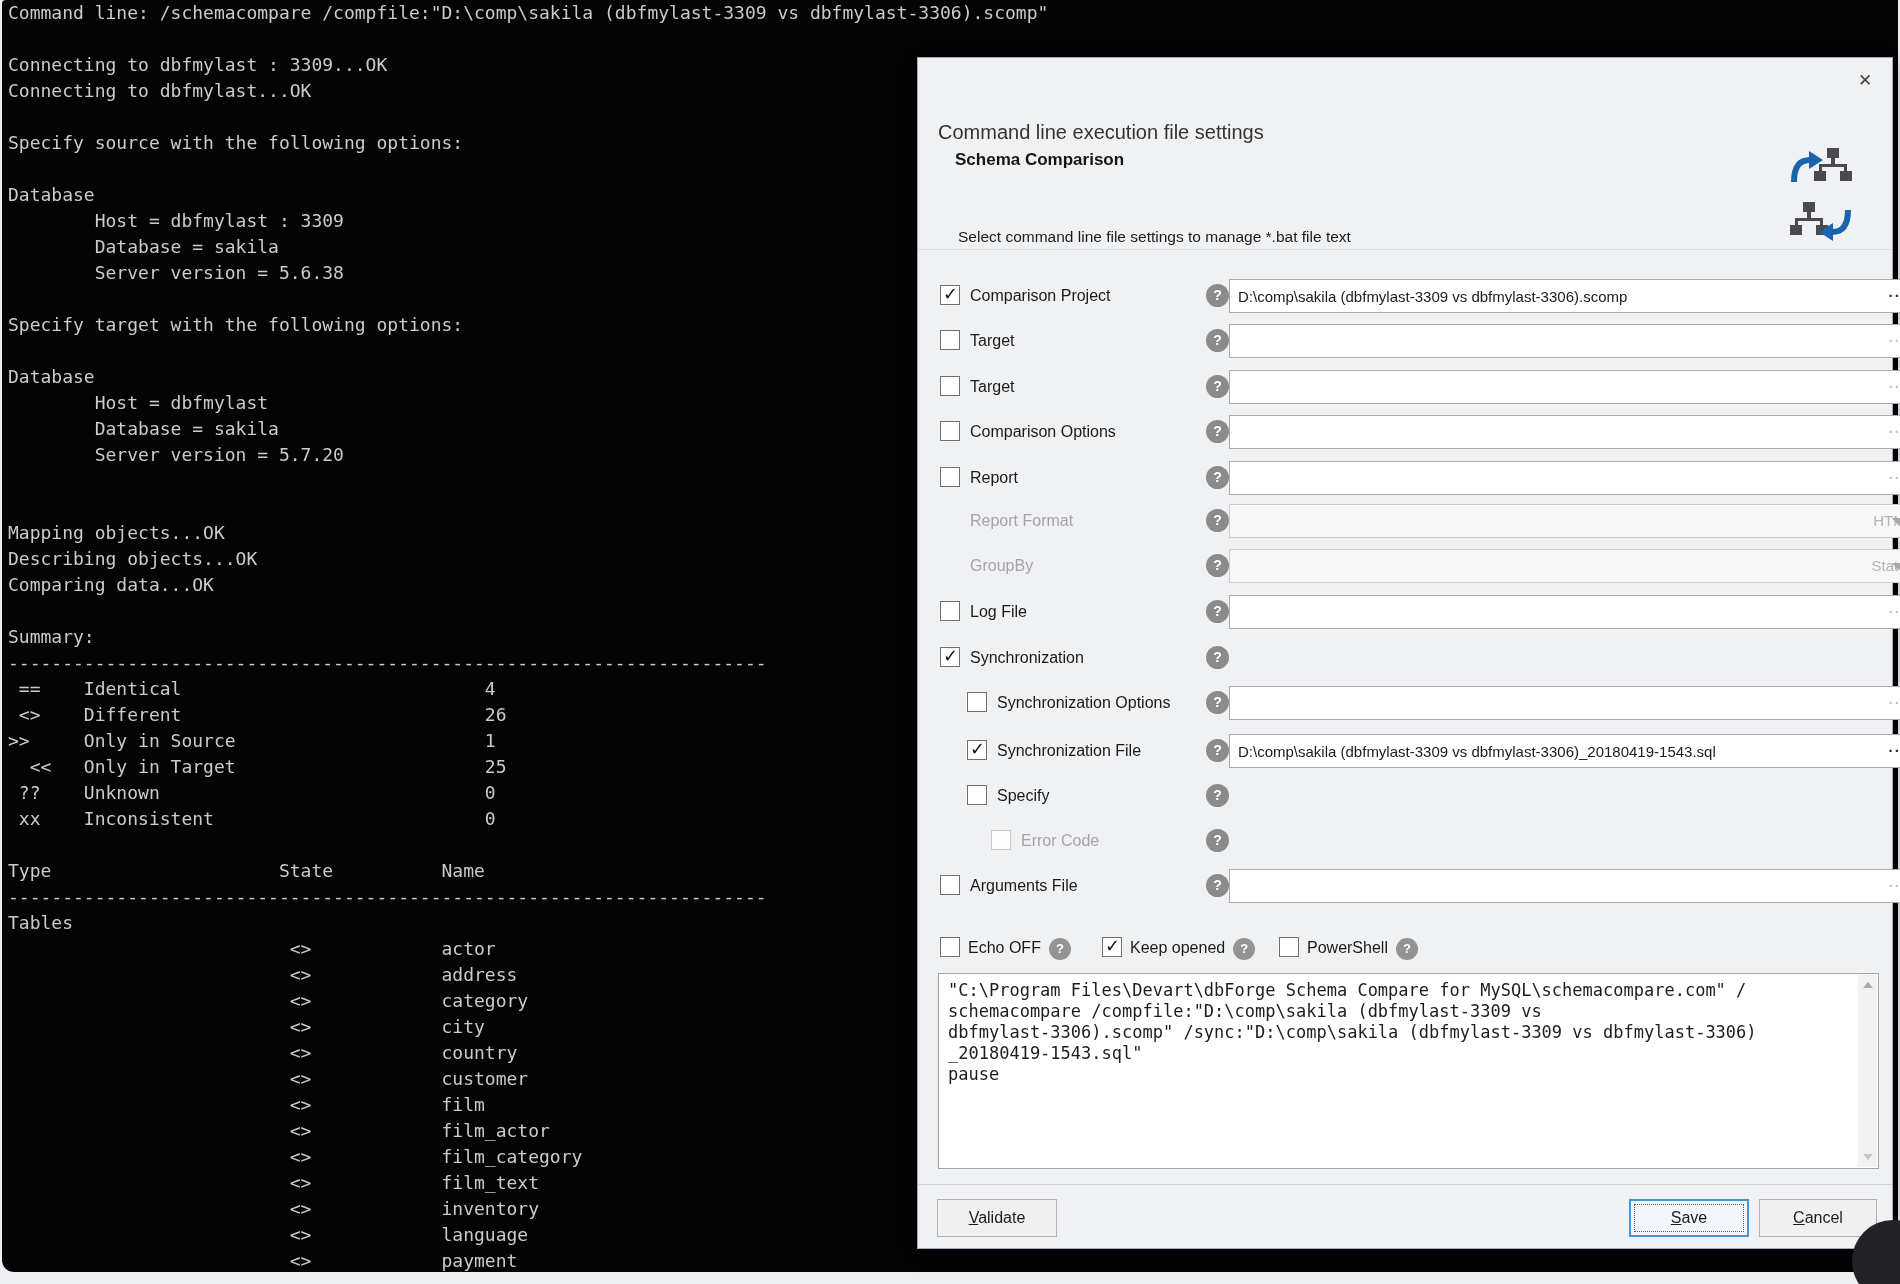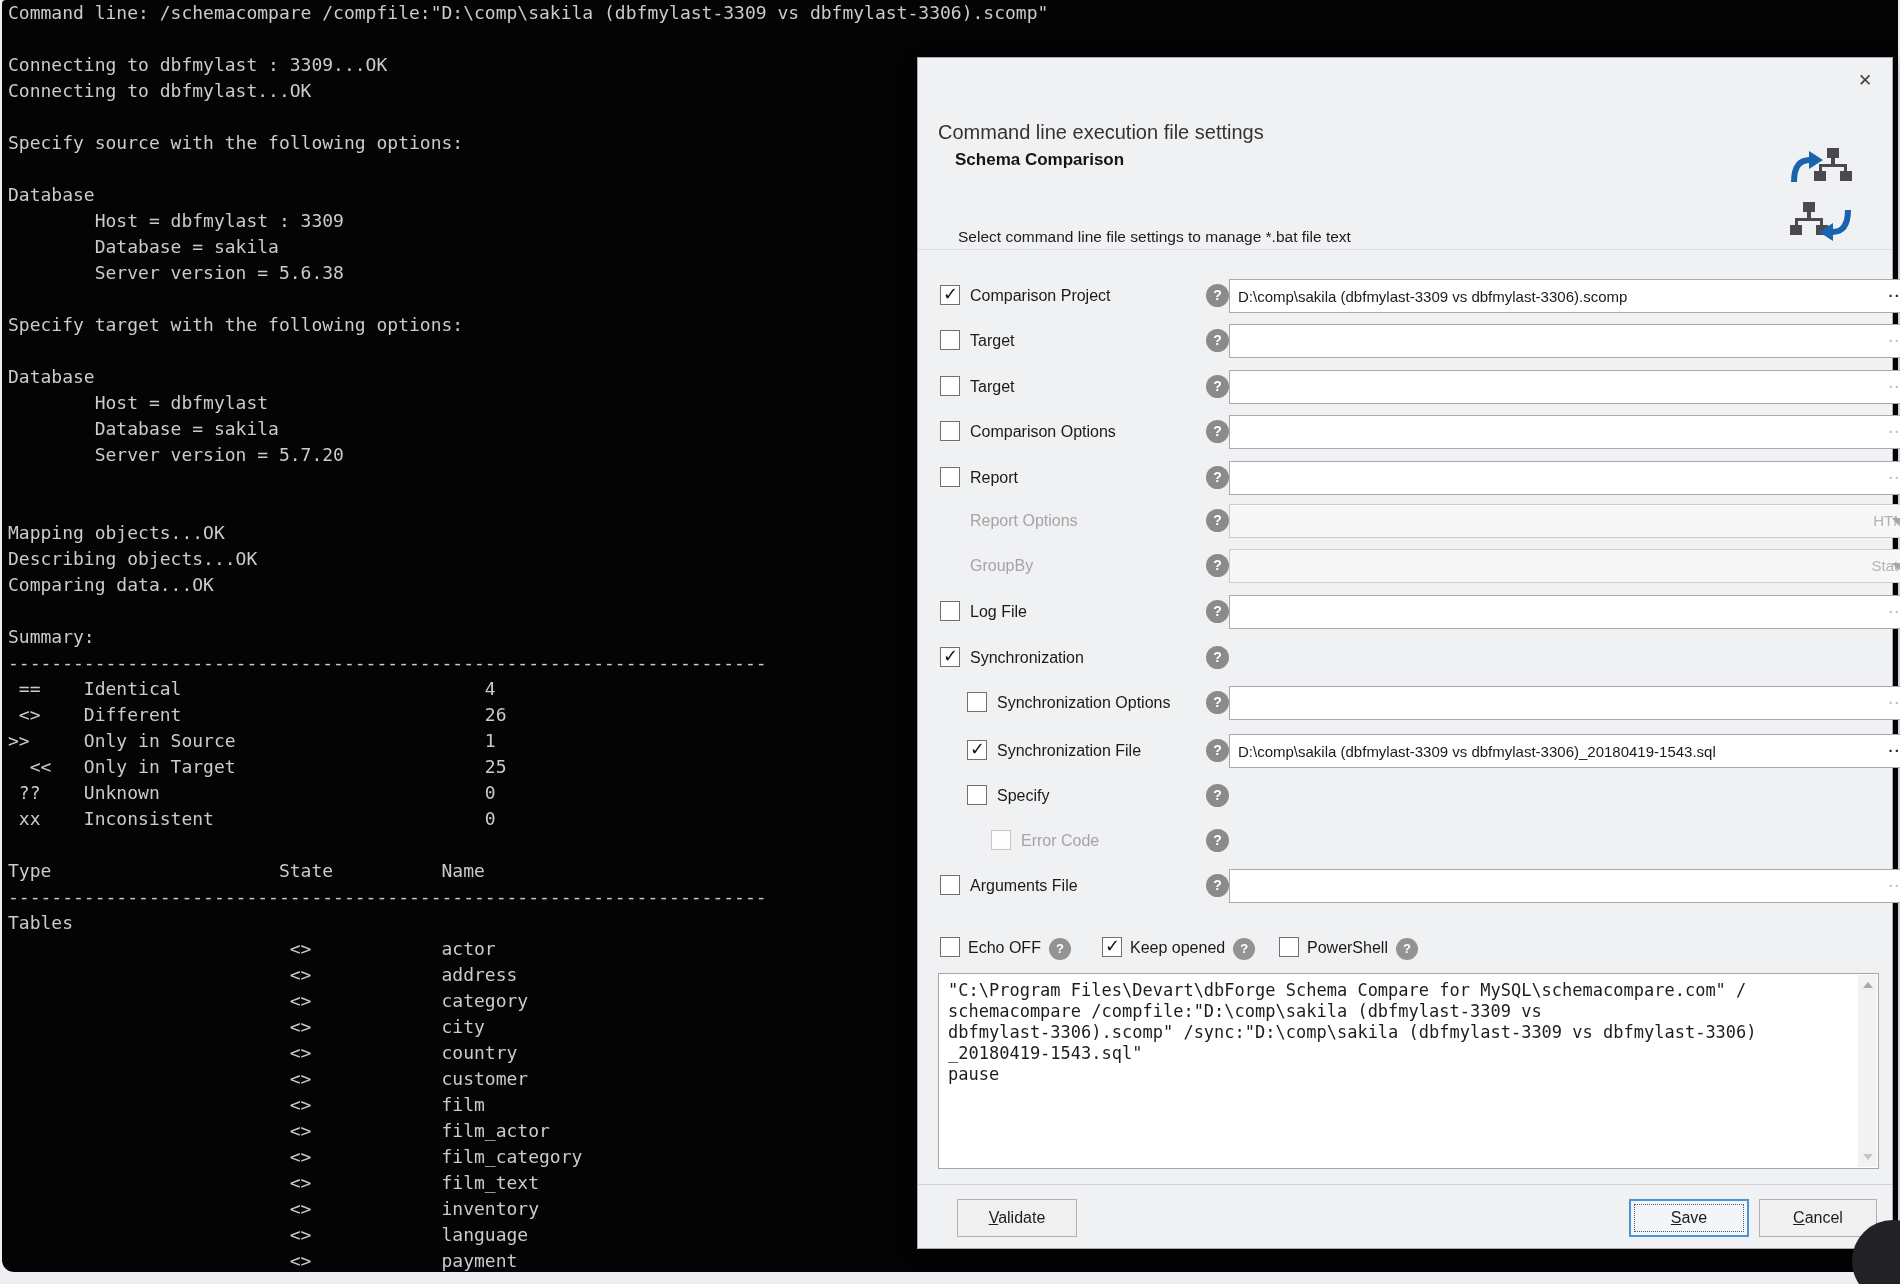--- a/index.html
+++ b/index.html
@@ -68,21 +68,21 @@
   .sarrow{position:absolute;left:5px;width:0;height:0;border-left:5px solid transparent;
           border-right:5px solid transparent;}
   .sup{top:7px;border-bottom:6px solid #a9a9ad;}
   .sdn{bottom:7px;border-top:6px solid #c5c5c9;}
   
   .foot-divider{position:absolute;left:0;top:1126px;width:100%;height:1px;background:#d2d3d8;}
   .btn{position:absolute;top:1141px;height:38px;background:#f0f0f1;border:1px solid #b0b0b3;
        box-sizing:border-box;font-size:16px;color:#1c1c1c;text-align:center;line-height:35px;
        cursor:pointer;}
   .btn .mn{text-decoration:underline;}
-  #btn-validate{left:19px;width:120px;margin-left:20px;}
+  #btn-validate{left:19px;width:120px;}
   #btn-save{left:711px;width:120px;border:2px solid #4794d6;background:#f2f6fb;
             outline:1px dotted #5a5a5a;outline-offset:-6px;line-height:33px;}
   #btn-cancel{left:841px;width:118px;}
   .grip{position:absolute;right:3px;bottom:3px;}
   
   #cursor-dot{position:absolute;left:1852px;top:1220px;width:82px;height:82px;border-radius:50%;
               background:#222227;z-index:40;}
 </style>
 </head>
 <body>
@@ -219,21 +219,21 @@
       <span class="cb ind0"></span>
       <span class="lbl l0">Report</span>
       <span class="help">?</span>
       <span class="fieldwrap">
           <input class="txt" readonly="" value="" style="">
         <span class="dots">...</span>
         </span>
     </div>
 
     <div class="row r5">
-      <span class="lbl l0 dis">Report Options</span>
+      <span class="lbl l0 dis">Report Format</span>
       <span class="help">?</span>
       <span class="fieldwrap">
           <span class="combo">HTML</span>
         <span class="combo-arrow"></span>
         </span>
     </div>
 
     <div class="row r6">
       <span class="lbl l0 dis">GroupBy</span>
       <span class="help">?</span>

